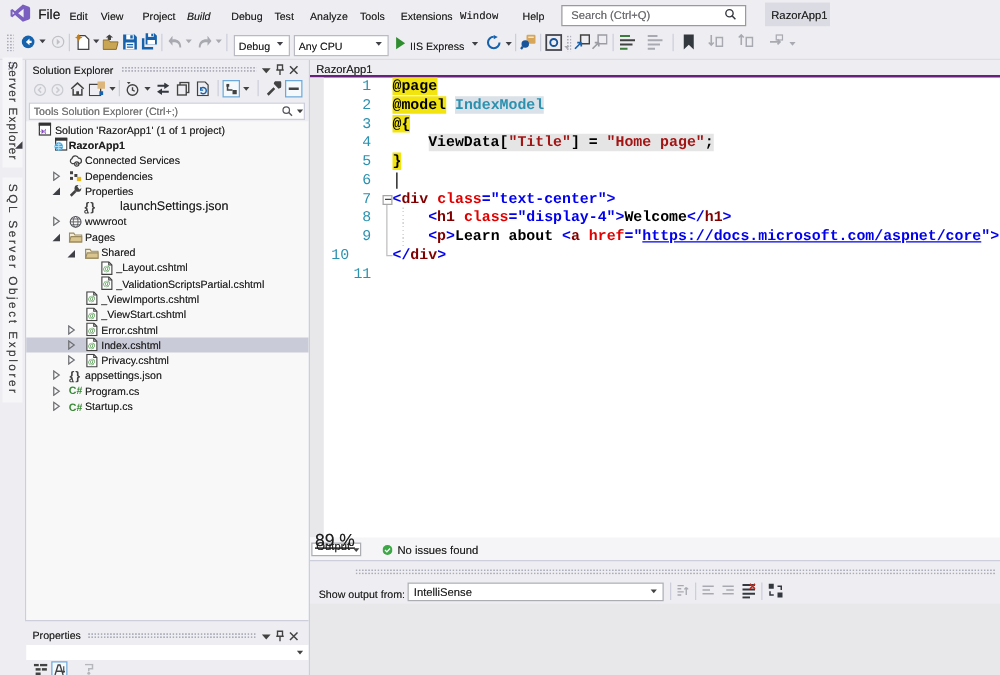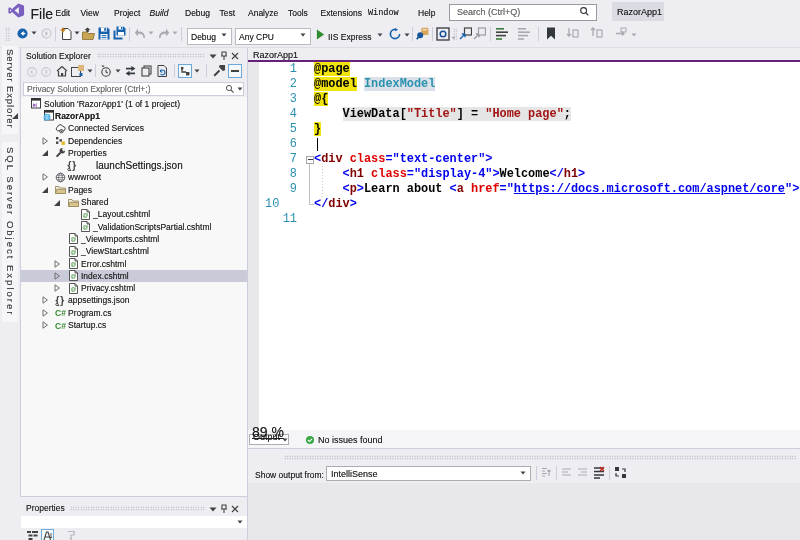--- a/index.html
+++ b/index.html
@@ -14,21 +14,21 @@
 </style>
 </head>
 <body>
 
 <div class="abs" style="left:0;top:0;width:800px;height:24px;background:#EEEEF2;"></div>
 
 <svg class="abs" style="left:7px;top:2px;" width="18" height="17" viewBox="0 0 20 17">
   <path fill-rule="evenodd" d="M12.5 0.8 L18 2.8 Q19 3.2 19 4.3 L19 12.7 Q19 13.8 18 14.2 L12.5 16.2 L5.6 10.2 L3.2 12.1 L1.6 11.3 L1.6 5.7 L3.2 4.9 L5.6 6.8 Z M3.4 7.1 L3.4 9.9 L5 8.5 Z M8.4 8.5 L13.2 12.3 L13.2 4.7 Z" fill="#7A5FC0"></path>
 </svg>
 
-<span class="abs ui" style="left:30.5px;top:6px;font-size:14px;">File</span>
+<span class="abs ui" style="left:30.5px;top:6px;font-size:11px;">File</span>
 <span class="abs ui" style="left:55.5px;top:7.5px;font-size:8.5px;">Edit</span>
 <span class="abs ui" style="left:80.5px;top:7.5px;font-size:8.5px;">View</span>
 <span class="abs ui" style="left:114px;top:7.5px;font-size:8.5px;">Project</span>
 <span class="abs ui" style="left:149.5px;top:7.5px;font-size:8.5px;font-style:italic;">Build</span>
 <span class="abs ui" style="left:185px;top:7.5px;font-size:8.5px;">Debug</span>
 <span class="abs ui" style="left:219.5px;top:7.5px;font-size:8.5px;">Test</span>
 <span class="abs ui" style="left:248px;top:7.5px;font-size:8.5px;">Analyze</span>
 <span class="abs ui" style="left:288px;top:7.5px;font-size:8.5px;">Tools</span>
 <span class="abs ui" style="left:320.5px;top:7.5px;font-size:8.5px;">Extensions</span>
 <span class="abs ui" style="left:368px;top:7.5px;font-size:8.5px;font-family:Liberation Mono, monospace;">Window</span>
@@ -273,21 +273,21 @@
   </svg>
 <div class="abs" style="left:206px;top:64px;width:1px;height:13px;background:#CCCEDB;"></div>
 <svg class="abs" style="left:213px;top:65px;" width="12" height="12" viewBox="0 0 12 12">
   <path d="M2.2 9.8 L6.5 5.5 M2.2 9.8 L1.2 10.8" stroke="#424242" stroke-width="2" fill="none"></path>
   <path d="M6 2 A3.4 3.4 0 1 1 9.8 6 L6 2 Z" fill="#424242"></path>
 </svg>
 <div class="abs" style="left:228px;top:64px;width:14px;height:14px;border:1px solid #6CA8D9;background:#F6F9FC;box-sizing:border-box;"></div>
 <div class="abs" style="left:231px;top:70px;width:8px;height:2.4px;background:#424242;"></div>
 
 <div class="abs" style="left:23px;top:82px;width:221px;height:14px;background:#FFFFFF;border:1px solid #CCCEDB;box-sizing:border-box;"></div>
-<span class="abs ui" style="left:27px;top:84px;color:#757575;font-size:8.5px;">Privacy Solution Explorer (Ctrl+;)</span>
+<span class="abs ui" style="left:27px;top:84px;color:#757575;font-size:8.5px;">Tools Solution Explorer (Ctrl+;)</span>
 <svg class="abs" style="left:225px;top:84px;" width="10" height="10" viewBox="0 0 10 10">
   <circle cx="4" cy="4" r="2.6" fill="none" stroke="#55565C" stroke-width="1"></circle>
   <line x1="6" y1="6" x2="8.6" y2="8.6" stroke="#55565C" stroke-width="1.1"></line>
 </svg>
 <svg class="abs" style="left:237px;top:87px;" width="6" height="4" viewBox="0 0 6 4">
     <path d="M0.5 0.5 L5.5 0.5 L3 3.5 Z" fill="#424242"></path>
   </svg>
 
 <div class="abs" style="left:21px;top:97px;width:226px;height:399px;background:#F8F8F9;"></div>
 <div id="tree">

